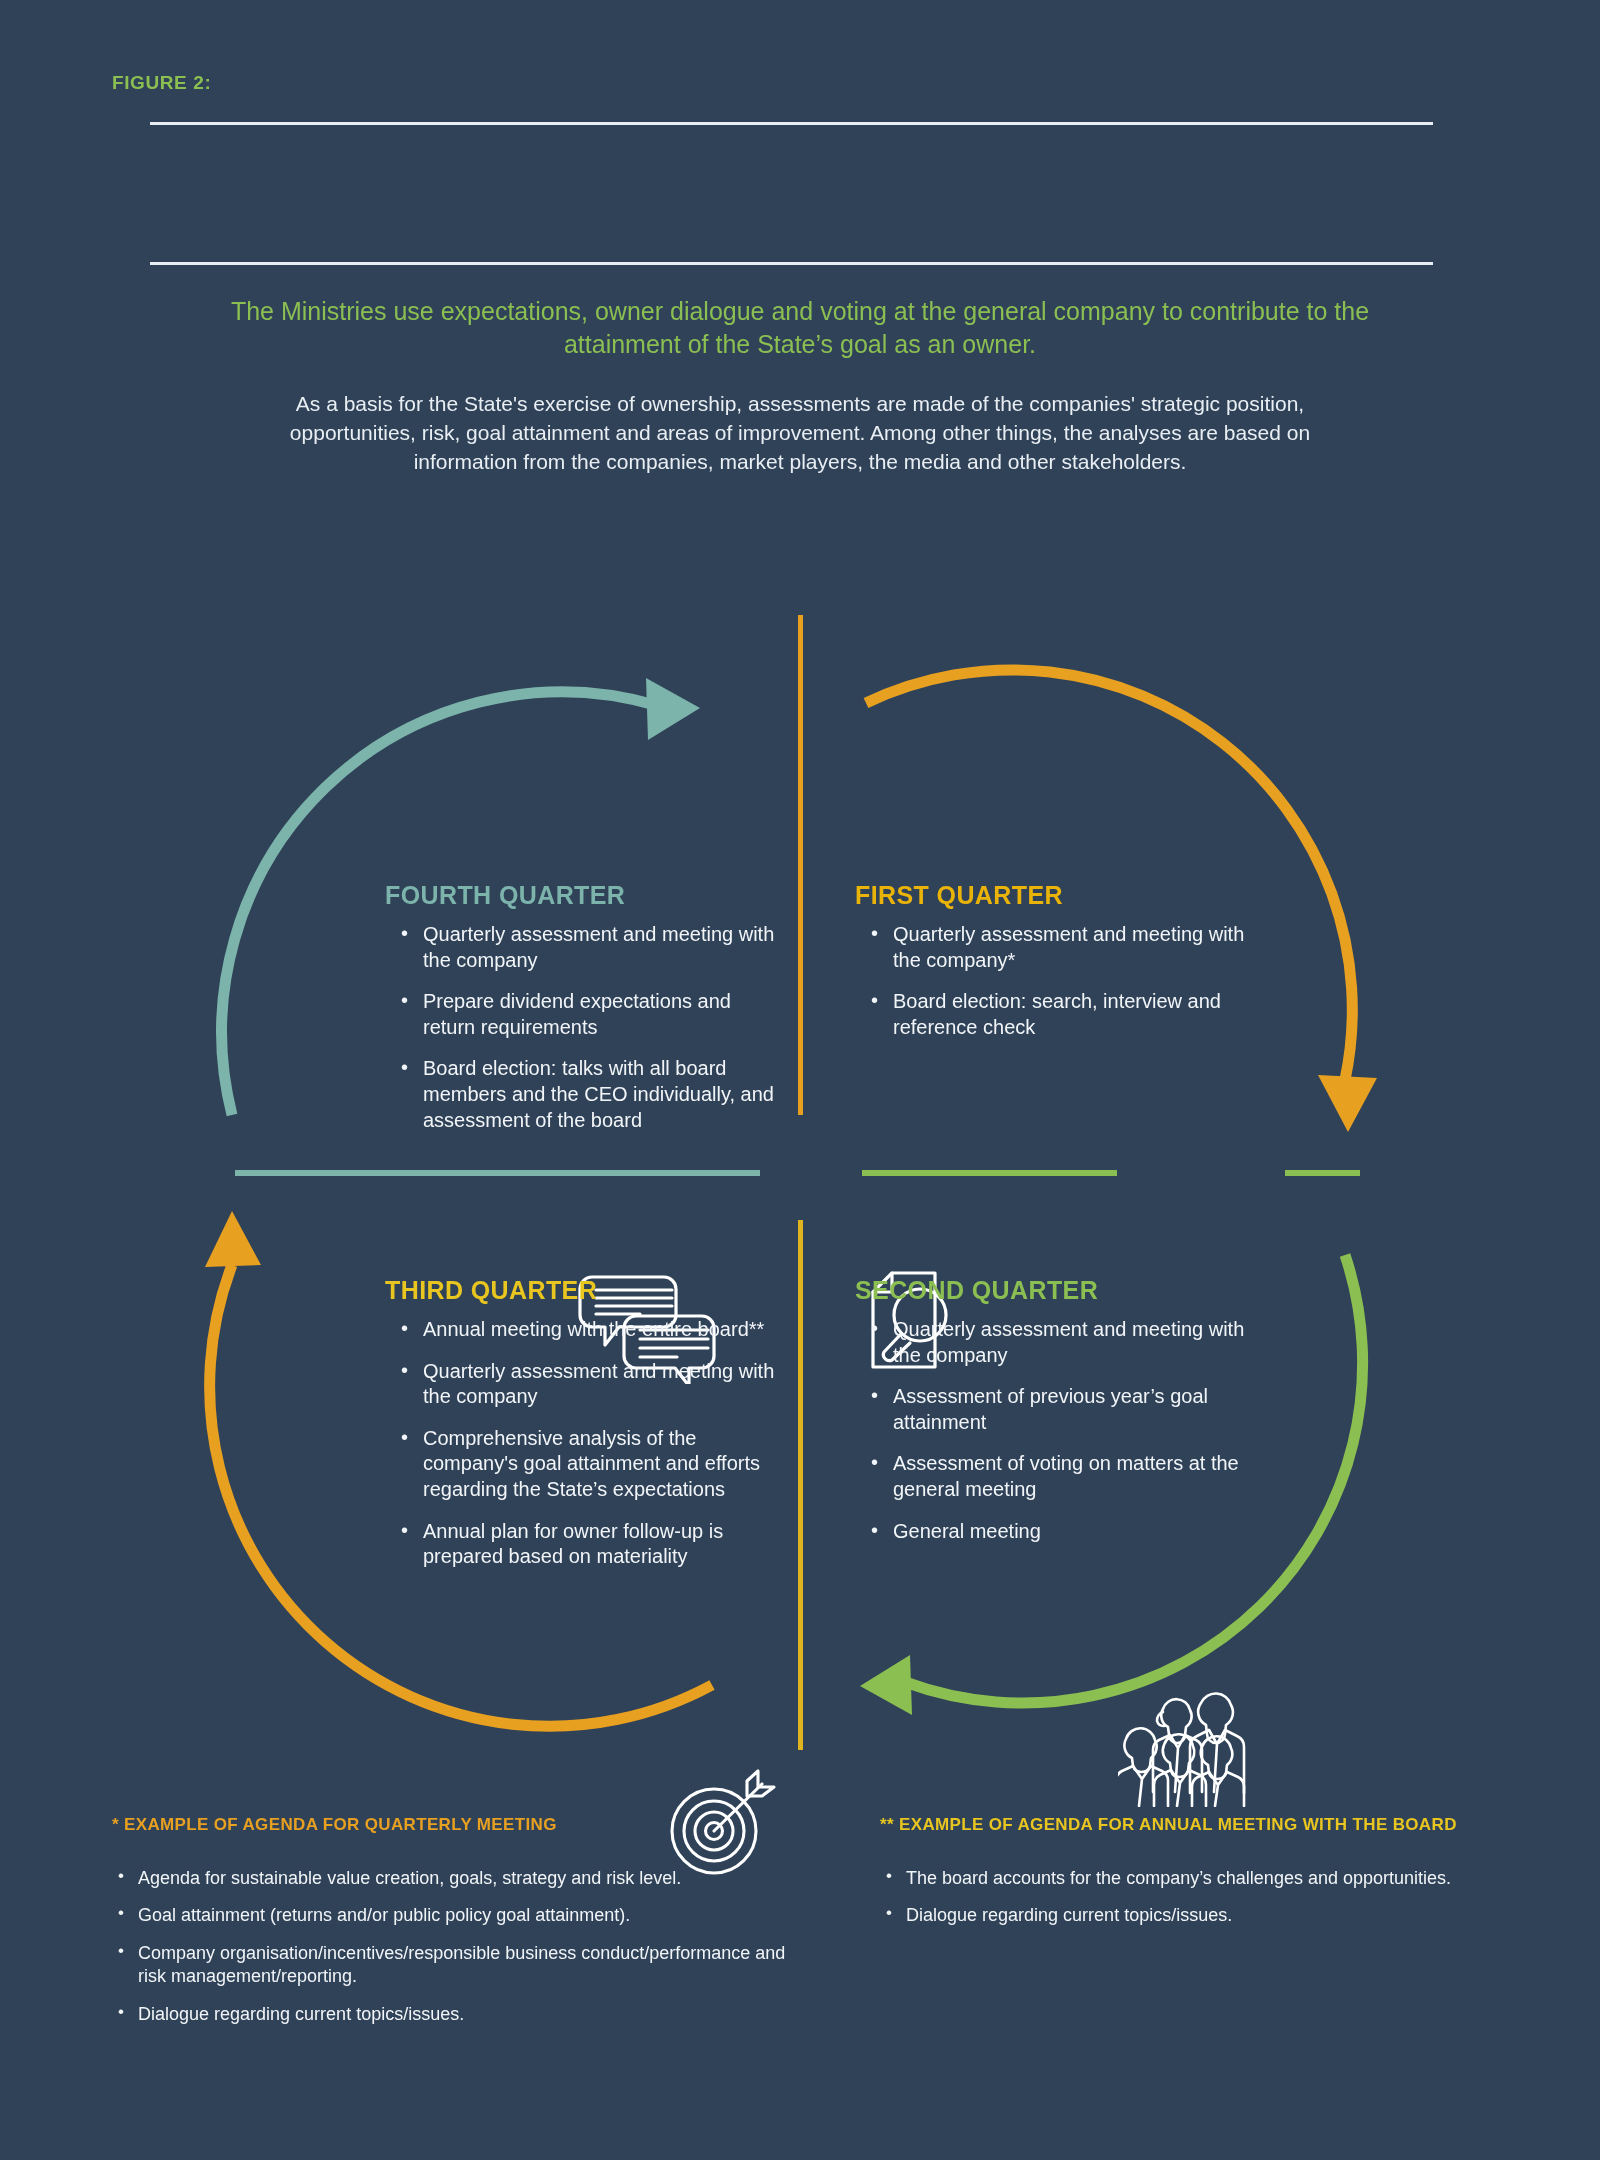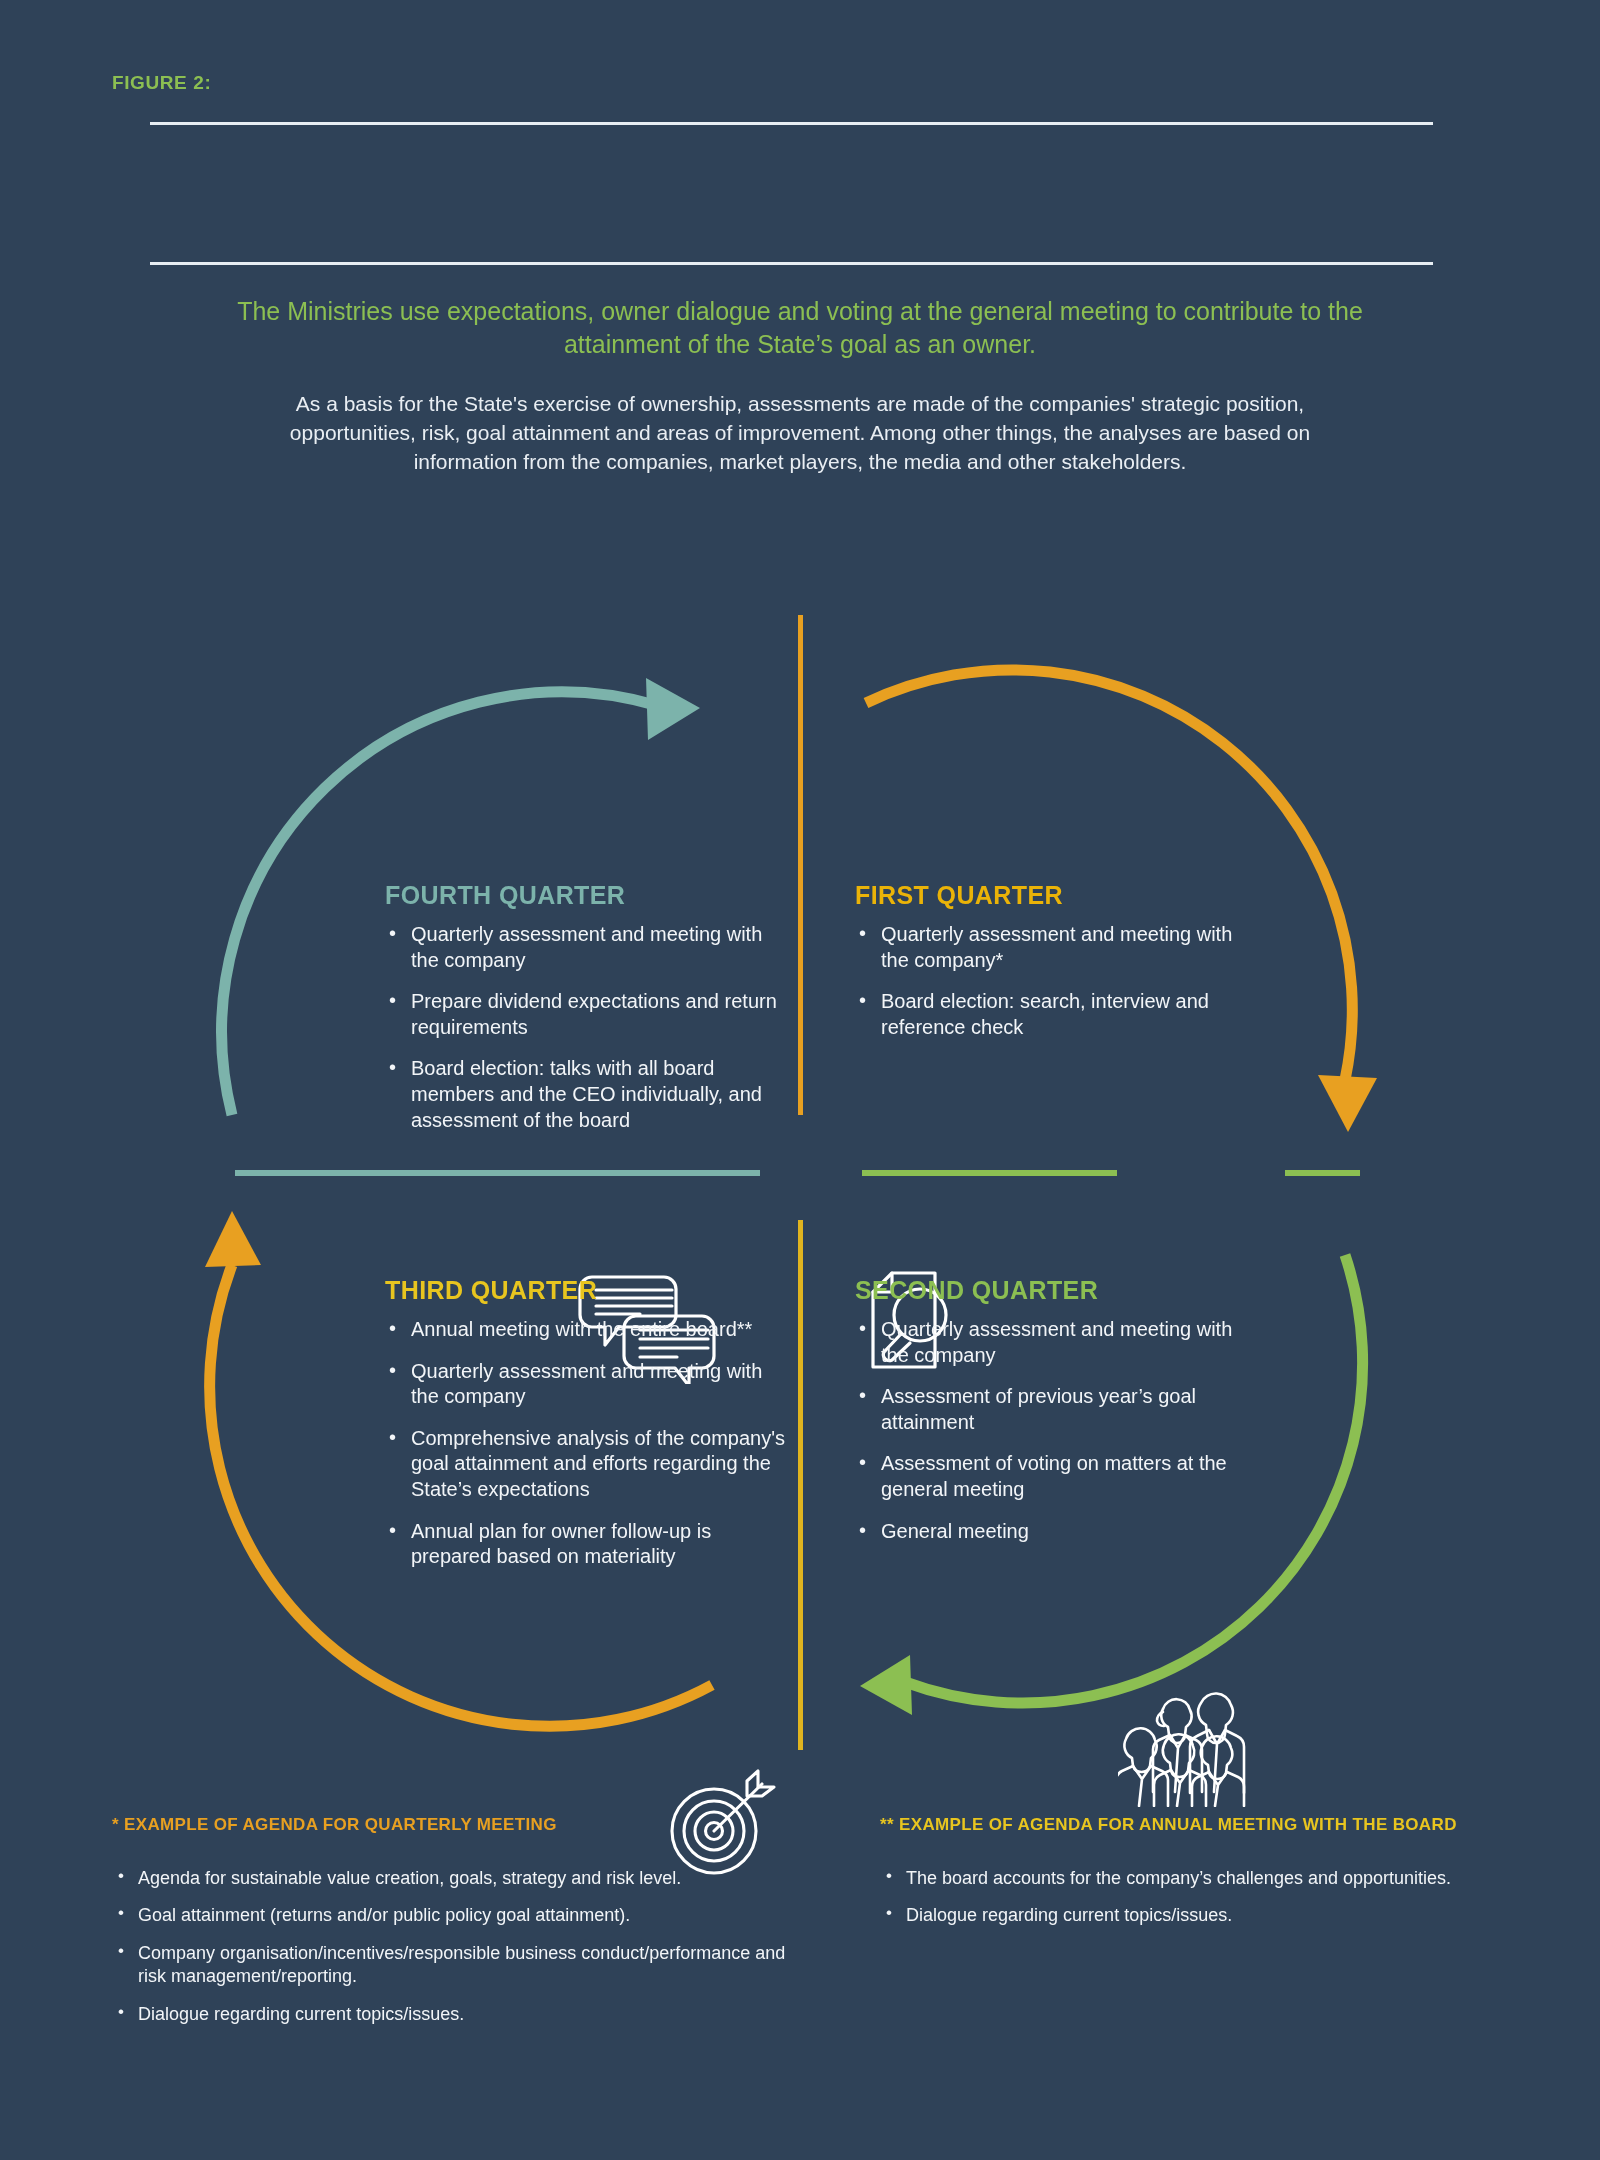--- a/index.html
+++ b/index.html
@@ -57,21 +57,21 @@
   .q1{left:855px;top:270px;}
   .q3{left:385px;top:665px;}
   .q2{left:855px;top:665px;}
   .q-title{
     font-size:25px;font-weight:700;letter-spacing:.4px;margin-bottom:12px;margin-top:36px;
   }
   .q-title.teal{color:#7cb3ab;}
   .q-title.orange{color:#eab308;}
   .q-title.yellow{color:#e8c51f;}
   .q-title.green{color:#8cbf52;}
-  ul.q-list{list-style:none;margin:0;padding:0;}
+  ul.q-list{list-style:none;margin:12px;padding:0;}
   ul.q-list li{
     position:relative;padding-left:26px;margin-bottom:16px;
     font-size:20px;line-height:1.28;color:#f2f5f8;
   }
   ul.q-list li:before{
     content:"•";position:absolute;left:4px;top:-1px;color:#f2f5f8;font-size:20px;
   }
 
   
   .foot{position:absolute;width:680px;}
@@ -99,21 +99,21 @@
   .icon-people{left:1118px;top:1092px;}
 </style>
 </head>
 <body>
 
 <div class="page">
 
   <div class="fig-label">FIGURE 2:</div>
   <div class="rule rule-top"></div>
   <div class="rule rule-bot"></div>
-  <div class="subtitle">The Ministries use expectations, owner dialogue and voting at the general meeting to contribute to the attainment of the State’s goal as an owner.</div>
+  <div class="subtitle">The Ministries use expectations, owner dialogue and voting at the general company to contribute to the attainment of the State’s goal as an owner.</div>
   <div class="lede">As a basis for the State's exercise of ownership, assessments are made of the companies' strategic position, opportunities, risk, goal attainment and areas of improvement. Among other things, the analyses are based on information from the companies, market players, the media and other stakeholders.</div>
 
   <div class="diagram">
 
     <svg width="1600" height="1215" viewBox="0 0 1600 1215">
 
       <g>
         <path d="M 232,540 A 340,340 0 0 1 655,130" fill="none" stroke="#7cb3ab" stroke-width="11" stroke-linecap="butt"></path>
         <polygon points="646,103 700,133 648,165" fill="#7cb3ab"></polygon>
       </g>

